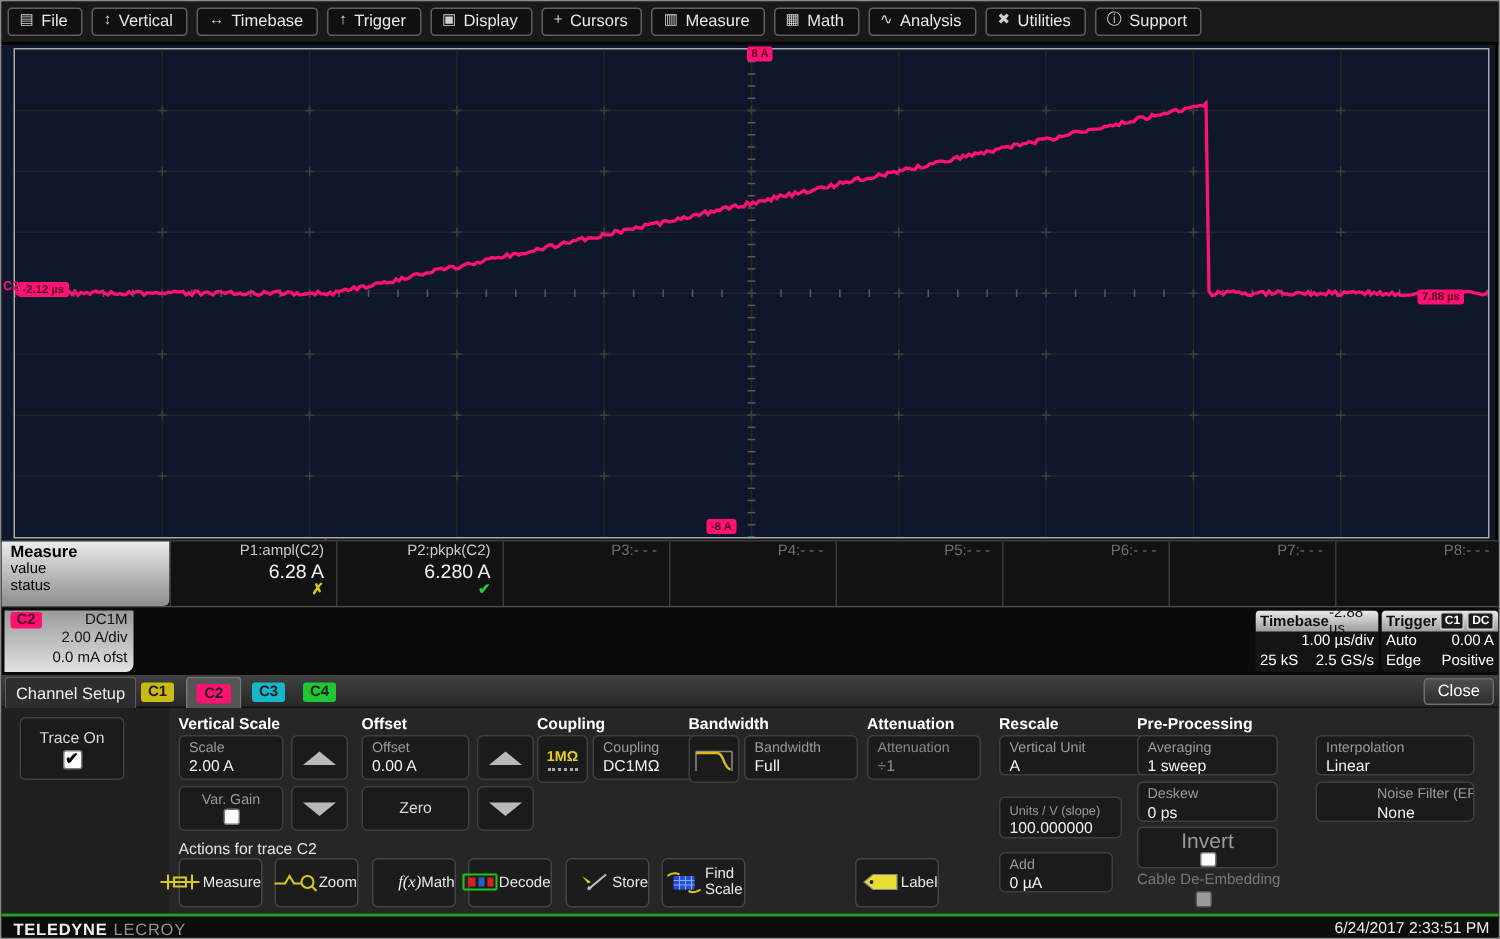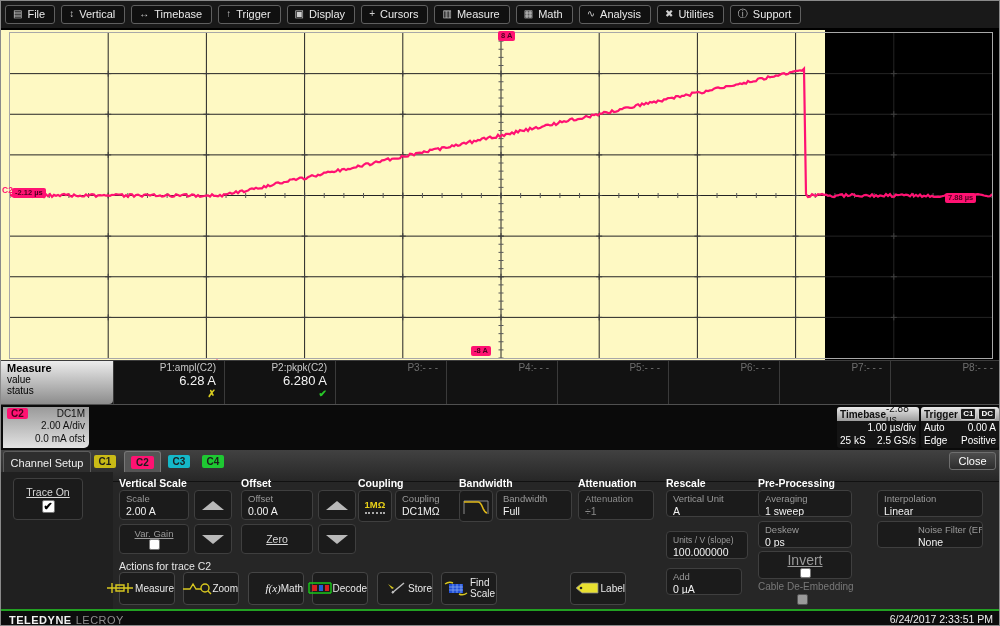--- a/index.html
+++ b/index.html
@@ -7,21 +7,21 @@
           font-family:"Liberation Sans",sans-serif;overflow:hidden;
           border:1px solid #8a8a8a;box-sizing:border-box;}
   
   .menubar{position:absolute;left:0;top:0;width:1000px;height:28px;background:#191919;
            border-bottom:1px solid #000;display:flex;align-items:center;padding-left:4px;box-sizing:border-box;}
   .mbtn{display:inline-flex;align-items:center;gap:5px;margin-right:6px;padding:2px 9px 3px 7px;
         background:#101010;border:1px solid #5f5f5f;border-radius:3px;color:#e9e9e9;font-size:11px;
         height:19px;box-sizing:border-box;white-space:nowrap;}
   .mico{font-size:10px;color:#cfcfcf;line-height:1;}
   
-  .plot{position:absolute;left:0;top:29px;width:824px;height:330px;background:#fef9c3;}
+  .plot{position:absolute;left:0;top:29px;width:996px;height:330px;background:#0f172a;}
   .gridframe{position:absolute;left:8px;top:2px;width:984px;height:327px;border:1px solid #a8a8a8;box-sizing:border-box;}
   .pinkbadge{position:absolute;background:#ff1272;color:#4d001f;font-size:7.5px;font-weight:bold;
              padding:1px 3px;border-radius:2px;line-height:1.1;white-space:nowrap;}
   .chanmark{position:absolute;color:#ff1272;font-size:8.5px;font-weight:bold;}
   .trigtri{position:absolute;width:0;height:0;border-left:6px solid transparent;
            border-right:6px solid transparent;border-bottom:8px solid #ff1272;}
   
   .measure{position:absolute;left:0;top:359px;width:1000px;height:45px;background:#121212;
            border-top:1px solid #3c3c3c;border-bottom:1px solid #505050;box-sizing:border-box;display:flex;}
   .mhead{width:112px;height:100%;background:linear-gradient(#ececec,#8c8c8c);color:#000;
@@ -48,21 +48,21 @@
   .descbox .hdr{height:14px;background:linear-gradient(#eaeaea,#9d9d9d);color:#101010;
                 display:flex;align-items:center;justify-content:space-between;padding:0 3px;font-size:10px;}
   .descbox .hdr b{font-weight:bold;}
   .descbox .bd{color:#fff;font-size:10px;padding:0 3px;line-height:13px;}
   .tb-row1{text-align:right;}
   .tb-row2{display:flex;justify-content:space-between;}
   .tgbadge{background:#1c1c1c;border:1px solid #cfcfcf;color:#fff;font-size:8px;font-weight:bold;
            padding:0 2px;border-radius:2px;margin-left:2px;line-height:10px;}
   
   .dialog{position:absolute;left:0;top:449px;width:1000px;height:159px;background:#262626;}
-  .tabbar{position:absolute;left:0;top:0;width:1000px;height:32px;background:linear-gradient(#414141,#272727);
+  .tabbar{position:absolute;left:0;top:0;width:1000px;height:22px;background:linear-gradient(#414141,#272727);
           border-bottom:1px solid #111;box-sizing:border-box;}
   .titletab{position:absolute;left:2px;top:1px;width:86px;height:21px;background:#2e2e2e;
             border:1px solid #5c5c5c;border-bottom:none;border-radius:3px 3px 0 0;color:#efefef;
             font-size:11px;display:flex;align-items:center;justify-content:center;}
   .ctab{position:absolute;top:1px;height:21px;border-radius:3px 3px 0 0;display:flex;
         align-items:center;justify-content:center;}
   .ctab.sel{background:#555;border:1px solid #777;border-bottom:none;box-sizing:border-box;}
   .cbadge{font-size:10px;font-weight:bold;padding:0 5px;border-radius:2px;color:#1c1c1c;line-height:13px;}
   .closebtn{position:absolute;left:948px;top:2px;width:47px;height:18px;background:linear-gradient(#4e4e4e,#2c2c2c);
             border:1px solid #6e6e6e;border-radius:3px;color:#fff;font-size:11px;display:flex;
@@ -76,21 +76,21 @@
   .fval{display:block;font-size:10.5px;color:#f2f2f2;line-height:12px;white-space:nowrap;}
   .fld.dim .flbl,.fld.dim .fval{color:#8a8a8a;}
   .arrbtn{position:absolute;background:#1b1b1b;border:1px solid #3f3f3f;border-radius:4px;
           display:flex;align-items:center;justify-content:center;box-sizing:border-box;}
   .tri-up{width:0;height:0;border-left:11px solid transparent;border-right:11px solid transparent;
           border-bottom:9px solid #b9b9b9;}
   .tri-dn{width:0;height:0;border-left:11px solid transparent;border-right:11px solid transparent;
           border-top:9px solid #b9b9b9;}
   .btnfld{position:absolute;background:#1b1b1b;border:1px solid #3f3f3f;border-radius:4px;
           box-sizing:border-box;display:flex;flex-direction:column;align-items:center;justify-content:center;}
-  .btnfld .blbl{font-size:10.5px;color:#d9d9d9;text-decoration:underline;}
+  .btnfld .blbl{font-size:10.5px;color:#d9d9d9;}
   .cb{width:13px;height:13px;background:#fff;border:1px solid #777;border-radius:2px;
       display:flex;align-items:center;justify-content:center;font-size:11px;color:#000;
       font-weight:bold;line-height:1;box-sizing:border-box;}
   .cb.small{width:11px;height:11px;font-size:9px;}
   .iconbox{position:absolute;background:#1b1b1b;border:1px solid #3f3f3f;border-radius:4px;
            box-sizing:border-box;display:flex;flex-direction:column;align-items:center;justify-content:center;}
   .ohm{color:#e8d018;font-weight:bold;font-size:9.5px;border-bottom:2px dotted #aaa;padding-bottom:2px;}
   .dimlabel{position:absolute;color:#787878;font-size:10px;white-space:nowrap;}
   .actbtn{position:absolute;width:56px;height:33px;background:#1c1c1c;border:1px solid #454545;border-radius:4px;
           box-sizing:border-box;display:flex;align-items:center;justify-content:flex-end;

